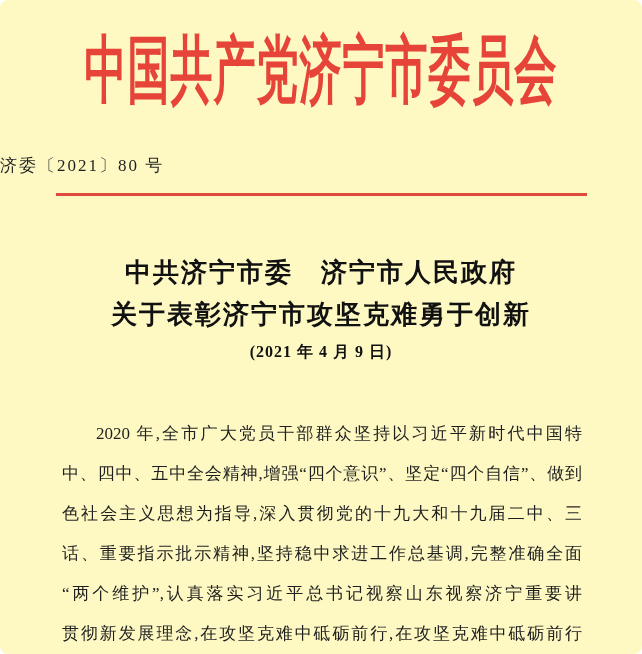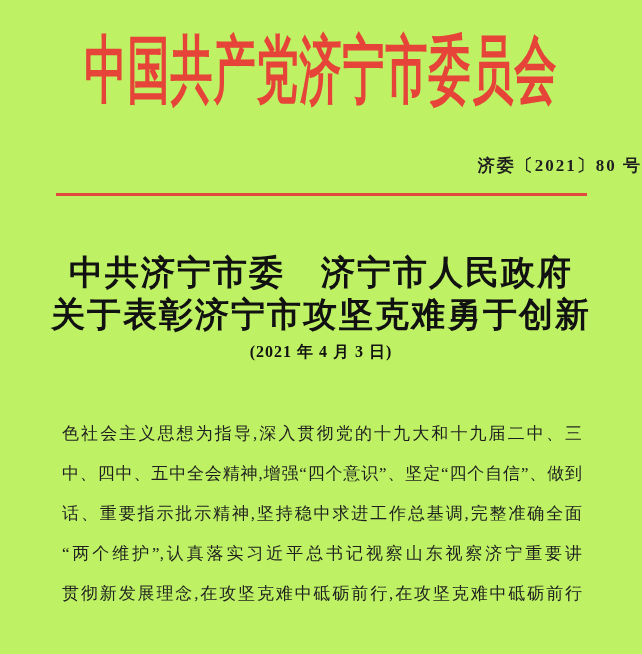--- a/index.html
+++ b/index.html
@@ -11,22 +11,23 @@
   html, body { background: #ffffff; }
   body {
     font-family: "Liberation Serif", "DejaVu Serif", serif;
     color: var(--ink);
   }
   .page {
     position: relative;
     width: 642px;
     height: 654px;
     margin: 0 auto;
-    background: #bef264;
+    background: #fef9c3;
     overflow: hidden;
+    border-radius: 8px;
   }
   
   .masthead {
     position: absolute;
     top: 24px;
     left: 0;
     right: 0;
     height: 92px;
     display: flex;
     align-items: center;
@@ -40,23 +41,23 @@
     white-space: nowrap;
     transform: scaleY(1.75);
     transform-origin: center;
   }
   
   .doc-number {
     position: absolute;
     top: 154px;
     left: 0;
     right: 0;
-    text-align: right;
+    text-align: left;
     font-size: 17px;
-    font-weight: 700;
+    font-weight: 400;
     letter-spacing: 2px;
     color: var(--ink);
   }
   
   .red-rule {
     position: absolute;
     top: 193px;
     left: 56px;
     width: 531px;
     height: 3px;
@@ -65,21 +66,21 @@
   
   .title-block {
     position: absolute;
     top: 252px;
     left: 0;
     right: 0;
     text-align: center;
     color: #111111;
   }
   .title-line {
-    font-size: 34px;
+    font-size: 26px;
     font-weight: 700;
     letter-spacing: 2px;
     line-height: 42px;
     white-space: nowrap;
   }
   .date-line {
     margin-top: 5px;
     font-size: 16px;
     font-weight: 600;
     letter-spacing: 1px;
@@ -110,25 +111,26 @@
     <span class="masthead-text">中国共产党济宁市委员会</span>
   </div>
 
   <div class="doc-number">济委〔2021〕80 号</div>
 
   <div class="red-rule"></div>
 
   <div class="title-block">
     <div class="title-line">中共济宁市委　济宁市人民政府</div>
     <div class="title-line">关于表彰济宁市攻坚克难勇于创新</div>
-    <div class="date-line">(2021 年 4 月 3 日)</div>
+    <div class="date-line">(2021 年 4 月 9 日)</div>
   </div>
 
   <div class="doc-body">
+    <div class="body-line first">2020 年,全市广大党员干部群众坚持以习近平新时代中国特</div>
+    <div class="body-line">中、四中、五中全会精神,增强“四个意识”、坚定“四个自信”、做到</div>
     <div class="body-line">色社会主义思想为指导,深入贯彻党的十九大和十九届二中、三</div>
-    <div class="body-line">中、四中、五中全会精神,增强“四个意识”、坚定“四个自信”、做到</div>
     <div class="body-line">话、重要指示批示精神,坚持稳中求进工作总基调,完整准确全面</div>
     <div class="body-line">“两个维护”,认真落实习近平总书记视察山东视察济宁重要讲</div>
     <div class="body-line">贯彻新发展理念,在攻坚克难中砥砺前行,在攻坚克难中砥砺前行</div>
 
   </div>
 
 </div>
 
 </body></html>

